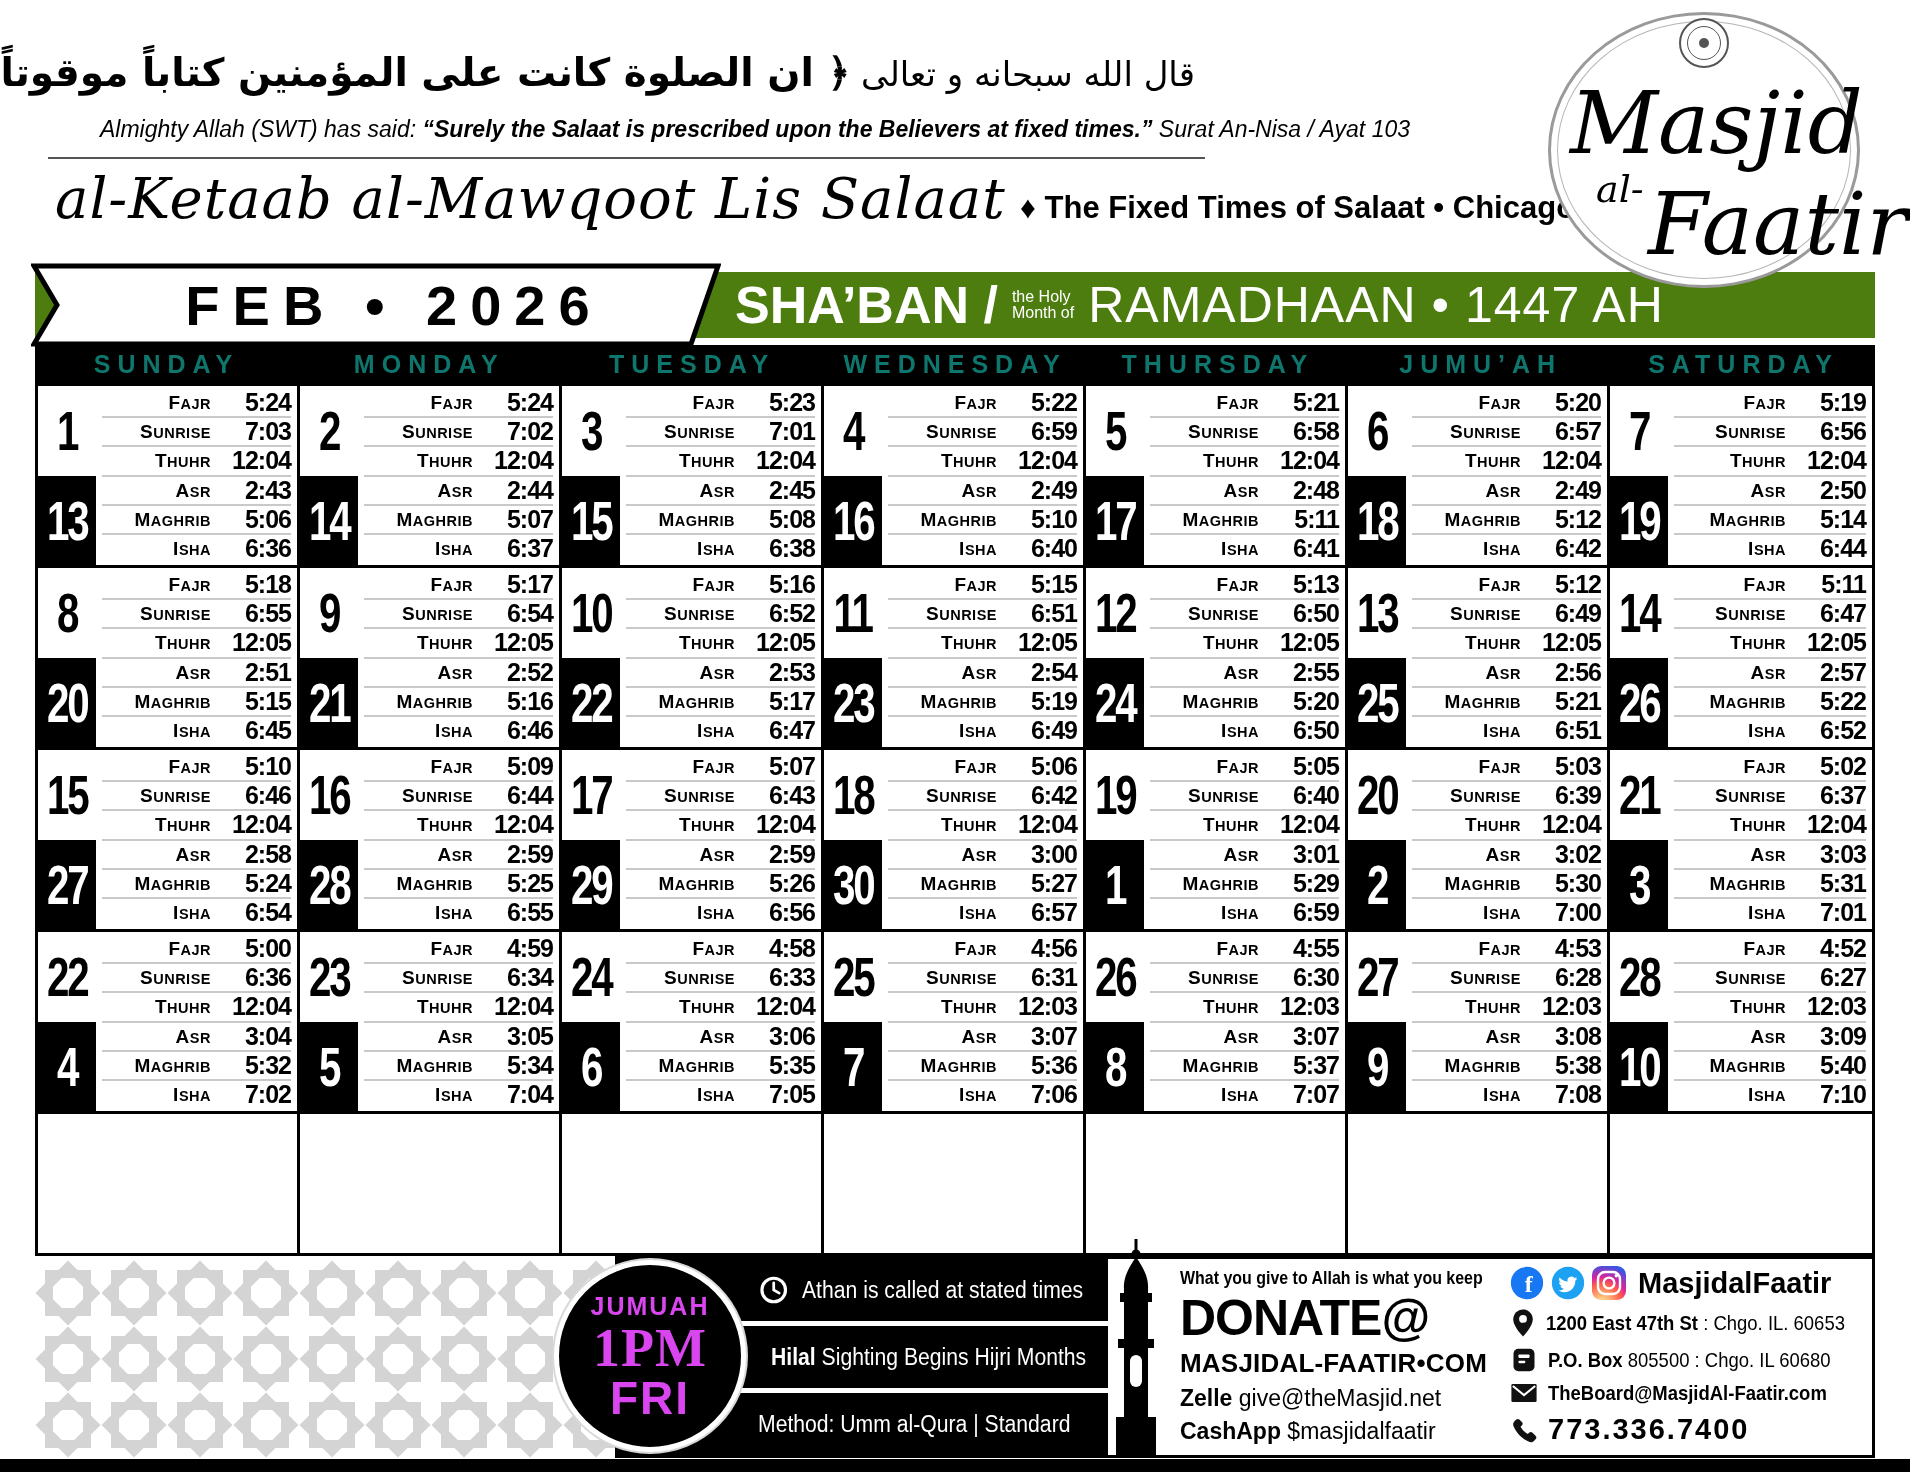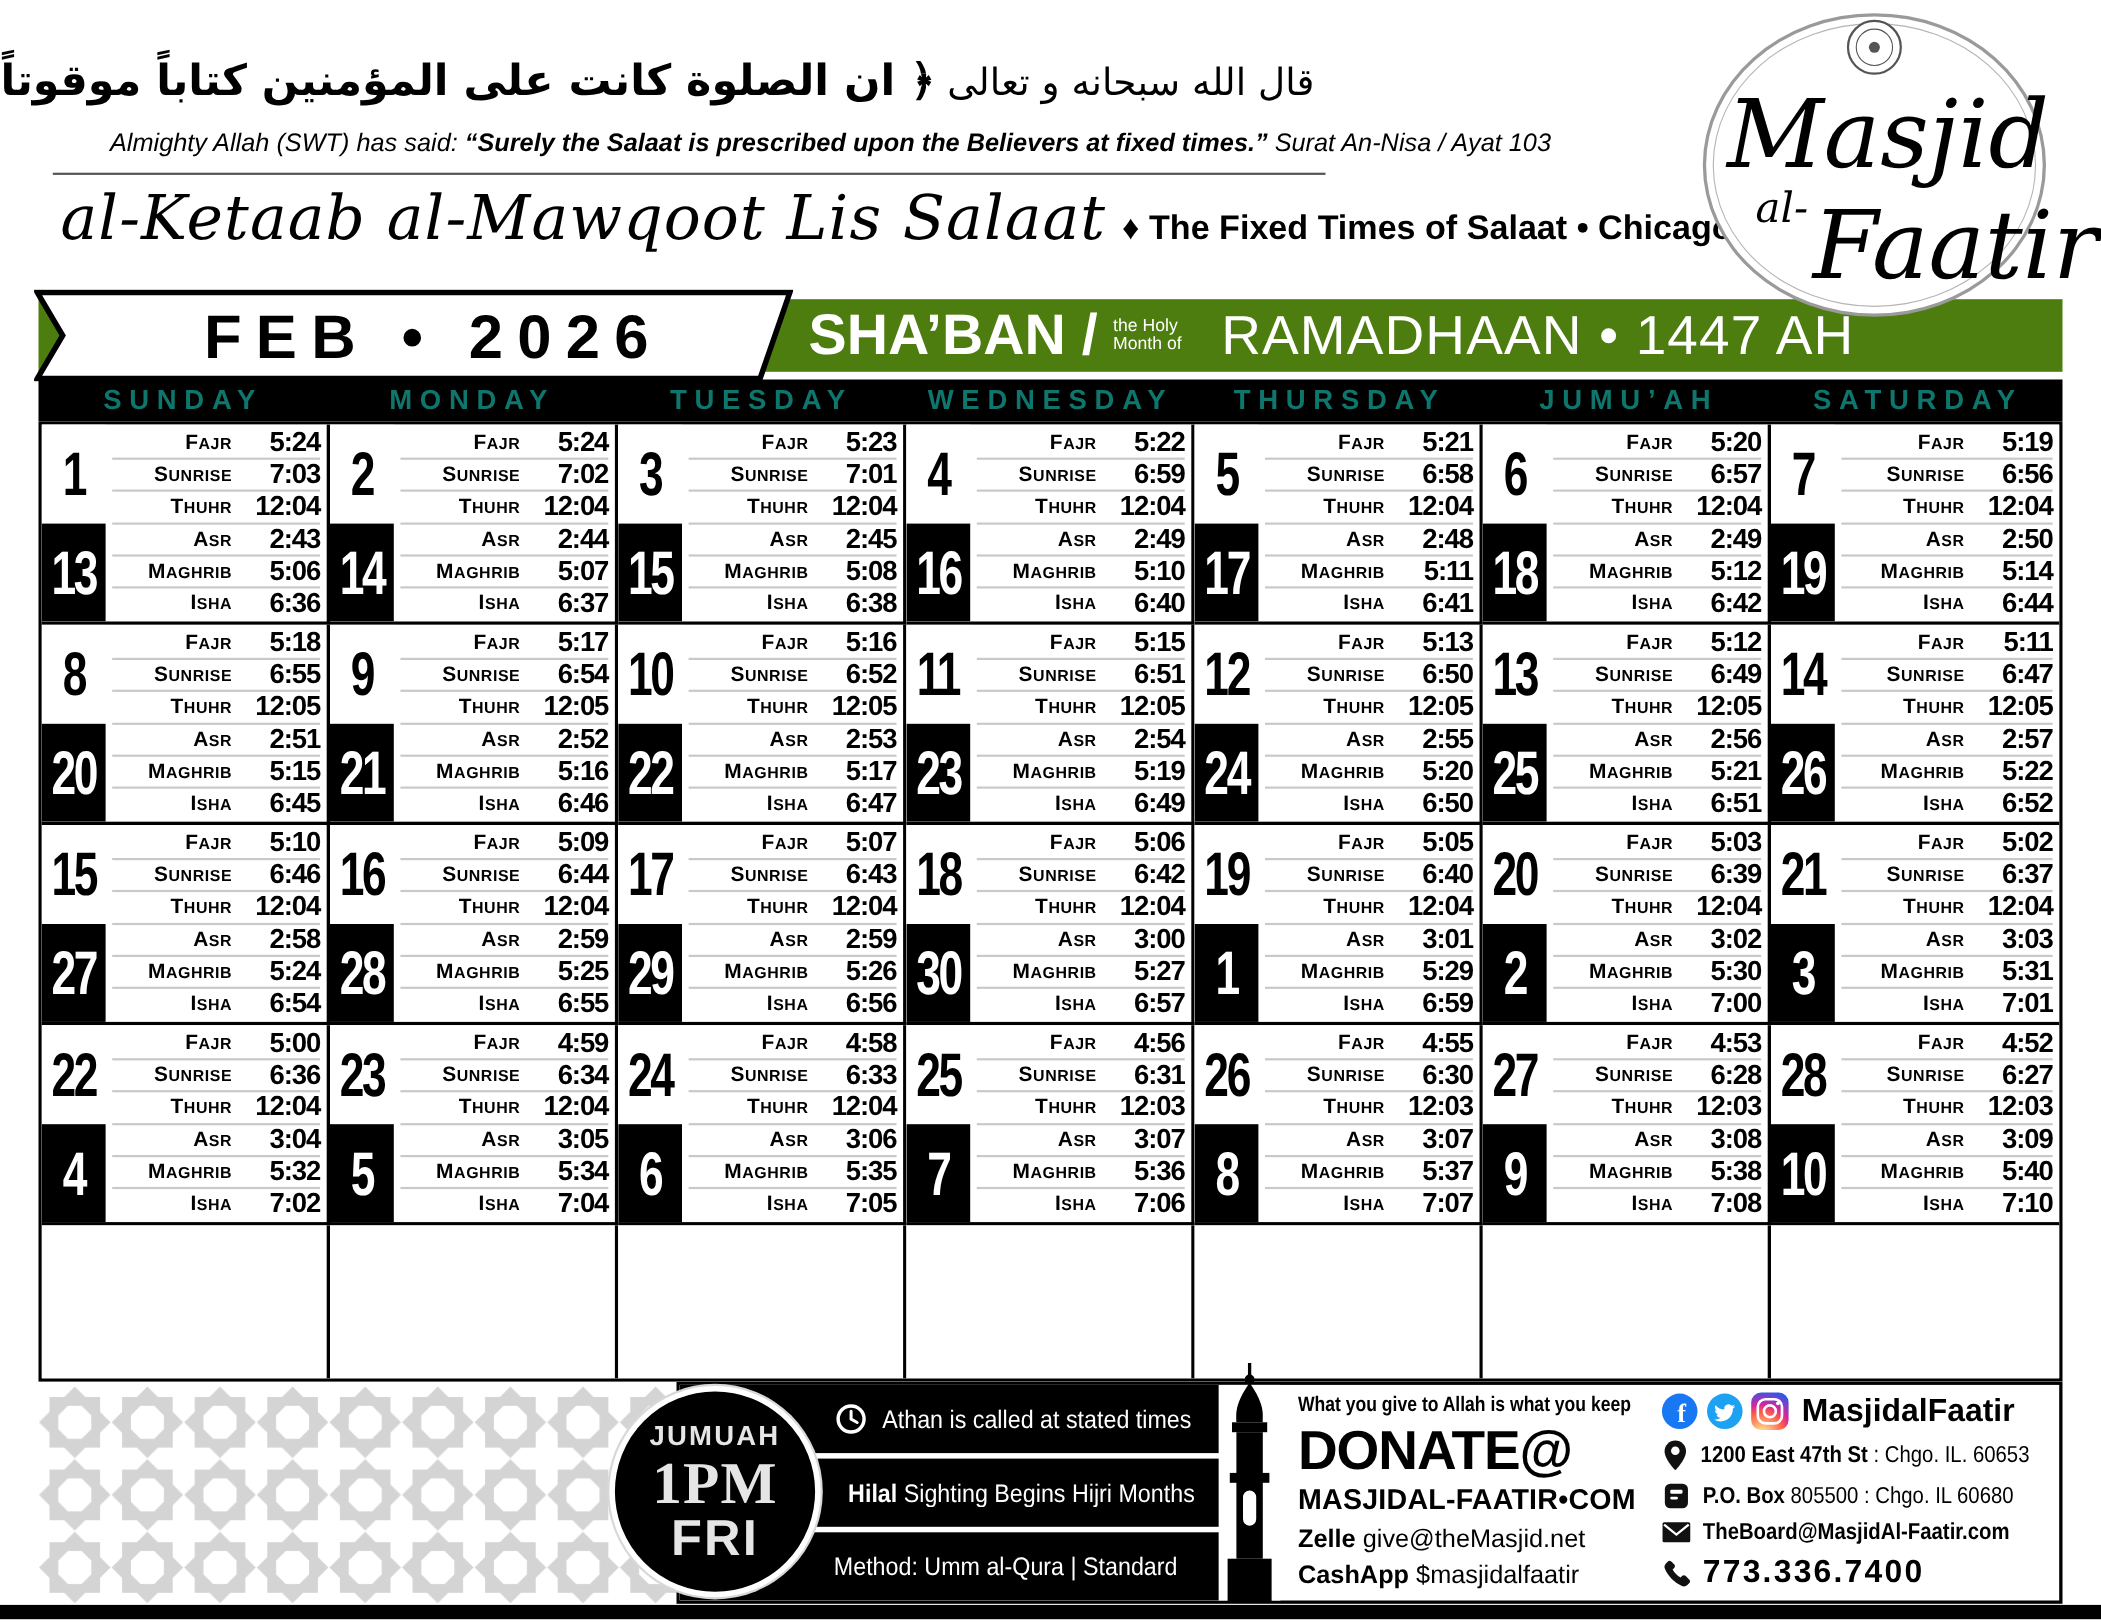--- a/index.html
+++ b/index.html
@@ -34,21 +34,21 @@
 
   
   .banner{position:absolute;top:272px;left:35px;width:1840px;height:66px;background:#4d7c0f;}
   .flag{position:absolute;top:-9px;left:-4px;width:690px;height:84px;}
   .flag svg{position:absolute;inset:0;width:100%;height:100%;}
   .flag-text{position:absolute;inset:0;display:flex;align-items:center;justify-content:center;
              padding-left:36px;font-size:56px;font-weight:800;letter-spacing:13px;}
   .banner-right{position:absolute;left:700px;top:0;height:66px;display:flex;align-items:center;gap:14px;color:#fff;white-space:nowrap;}
   .hijri-month{font-size:52px;font-weight:800;}
   .holy-small{display:flex;flex-direction:column;font-size:16px;line-height:16px;font-weight:400;justify-content:flex-end;}
-  .ramadhaan{font-size:50px;font-weight:500;letter-spacing:1px;margin-left:22px;}
+  .ramadhaan{font-size:50px;font-weight:500;letter-spacing:1px;}
 
   
   .dayhead{position:absolute;top:345px;left:35px;width:1840px;height:38px;background:#000;
            display:grid;grid-template-columns:repeat(7,1fr);align-items:center;}
   .wd{text-align:center;color:#0f766e;font-weight:700;font-size:25px;letter-spacing:7px;}
 
   
   .grid{position:absolute;top:383px;left:35px;width:1840px;height:873px;box-sizing:border-box;
         border:3px solid #000;display:grid;grid-template-columns:repeat(7,1fr);
         grid-template-rows:repeat(4,182px) 1fr;background:#fff;}
@@ -93,21 +93,21 @@
   .crow .ctxt{transform:scaleX(.88);transform-origin:left center;}
   .crow b{font-weight:800;}
   .social{gap:7px;}
   .handle{font-size:29px;font-weight:800;margin-left:5px;}
   .phone-num{font-size:29px;font-weight:800;letter-spacing:2px;}
   .ig{width:34px;height:34px;border-radius:9px;position:relative;flex-shrink:0;}
   .ig svg{position:absolute;inset:0;}
   .sicon{flex-shrink:0;}
   .jumuah{position:absolute;left:519px;top:4px;width:192px;height:192px;box-sizing:border-box;
           border-radius:50%;background:#000;border:5px solid #fff;box-shadow:0 0 0 2px #d8d8d8;
-          display:flex;flex-direction:column;align-items:center;justify-content:center;color:#e5e5e5;z-index:3;}
+          display:flex;flex-direction:column;align-items:center;justify-content:center;color:#d946ef;z-index:3;}
   .j1{font-size:25px;font-weight:700;letter-spacing:2px;}
   .j2{font-size:54px;font-weight:900;line-height:1;letter-spacing:1px;font-family:Liberation Serif, serif;}
   .j3{font-size:46px;font-weight:900;line-height:1;letter-spacing:2px;}
   .bottombar{position:absolute;top:1459px;left:0;width:1910px;height:13px;background:#000;}
 </style>
 </head>
 <body>
 
 <div class="page">
 

